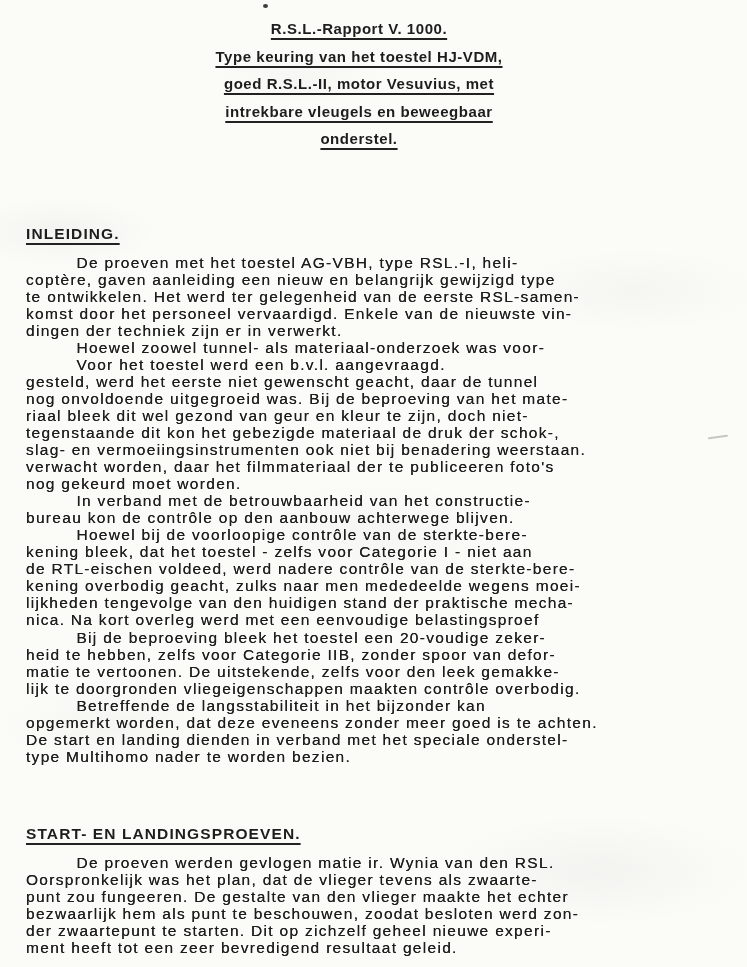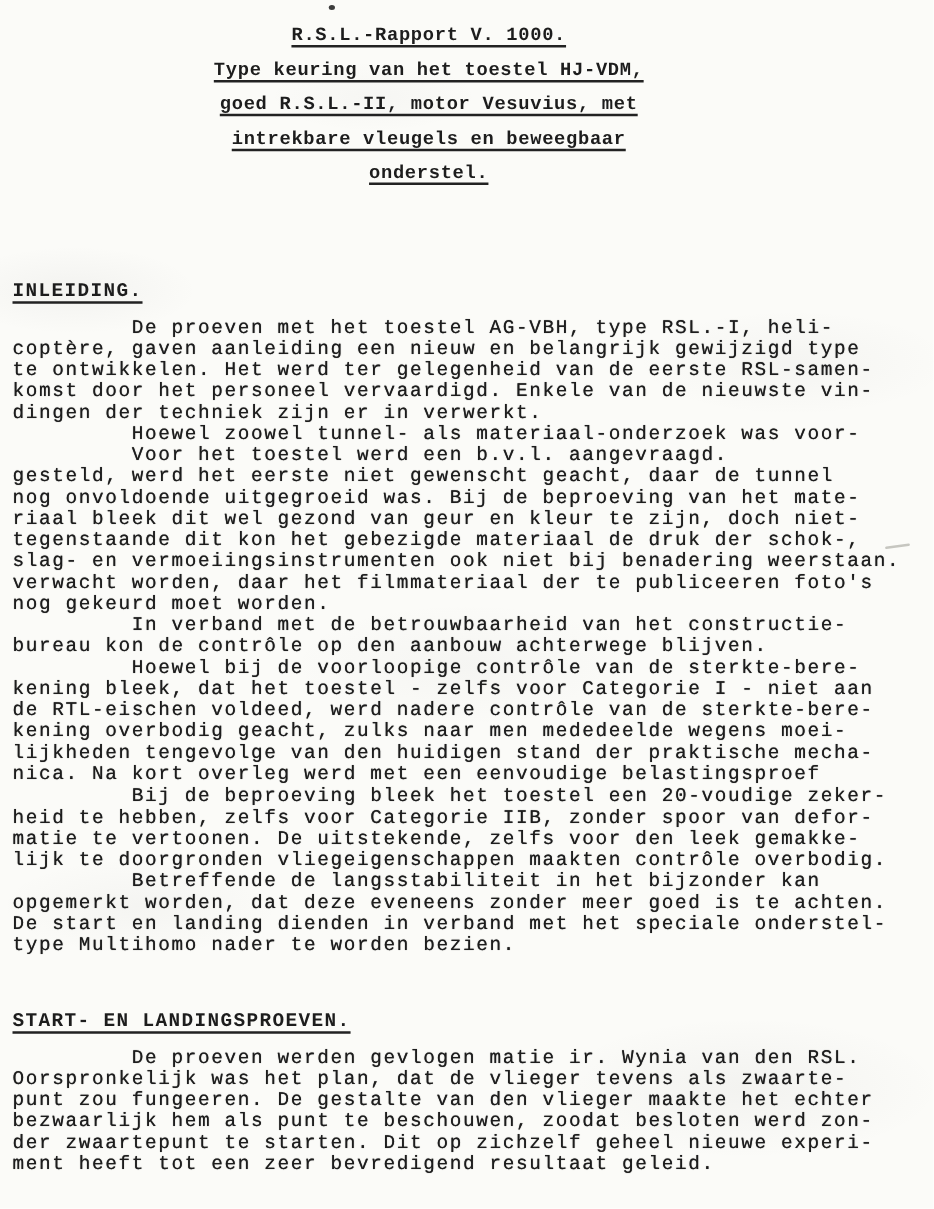--- a/index.html
+++ b/index.html
@@ -8,22 +8,22 @@
     width: 747px;
     height: 967px;
     overflow: hidden;
     background: #ffffff;
   }
   .paper {
     position: relative;
     width: 747px;
     height: 967px;
     box-sizing: border-box;
-    padding: 15px 10px 10px 10px;
-    font-family: Liberation Mono, monospace;
+    padding: 15px 10px 10px 26px;
+    font-family: Liberation Sans, sans-serif;
     color: #1d1d1d;
     background-color: #fbfbf8;
     background-image:
       radial-gradient(ellipse 140px 50px at 8% 24%,  rgba(90,90,90,0.05), transparent 70%),
       radial-gradient(ellipse 180px 60px at 85% 30%, rgba(90,90,90,0.04), transparent 70%),
       radial-gradient(ellipse 200px 70px at 50% 55%, rgba(90,90,90,0.035), transparent 70%),
       radial-gradient(ellipse 160px 55px at 15% 75%, rgba(90,90,90,0.04), transparent 70%),
       radial-gradient(ellipse 220px 80px at 80% 90%, rgba(90,90,90,0.05), transparent 70%),
       radial-gradient(ellipse 120px 40px at 40% 8%,  rgba(90,90,90,0.03), transparent 70%);
   }
@@ -57,21 +57,21 @@
     margin-bottom: 12px;
     white-space: pre;
   }
   .section-heading > span {
     text-decoration: underline;
     text-decoration-thickness: 2px;
     text-underline-offset: 4px;
     text-decoration-color: #222;
   }
   .section-1 { margin-top: 72px; }
-  .section-2 { margin-top: 44px; }
+  .section-2 { margin-top: 60px; }
 
   .body-line {
     font-size: 15.5px;
     line-height: 17.05px;
     letter-spacing: 1.3px;
     white-space: pre;
     text-shadow: 0 0 0.6px rgba(20,20,20,0.85);
   }
 
   

